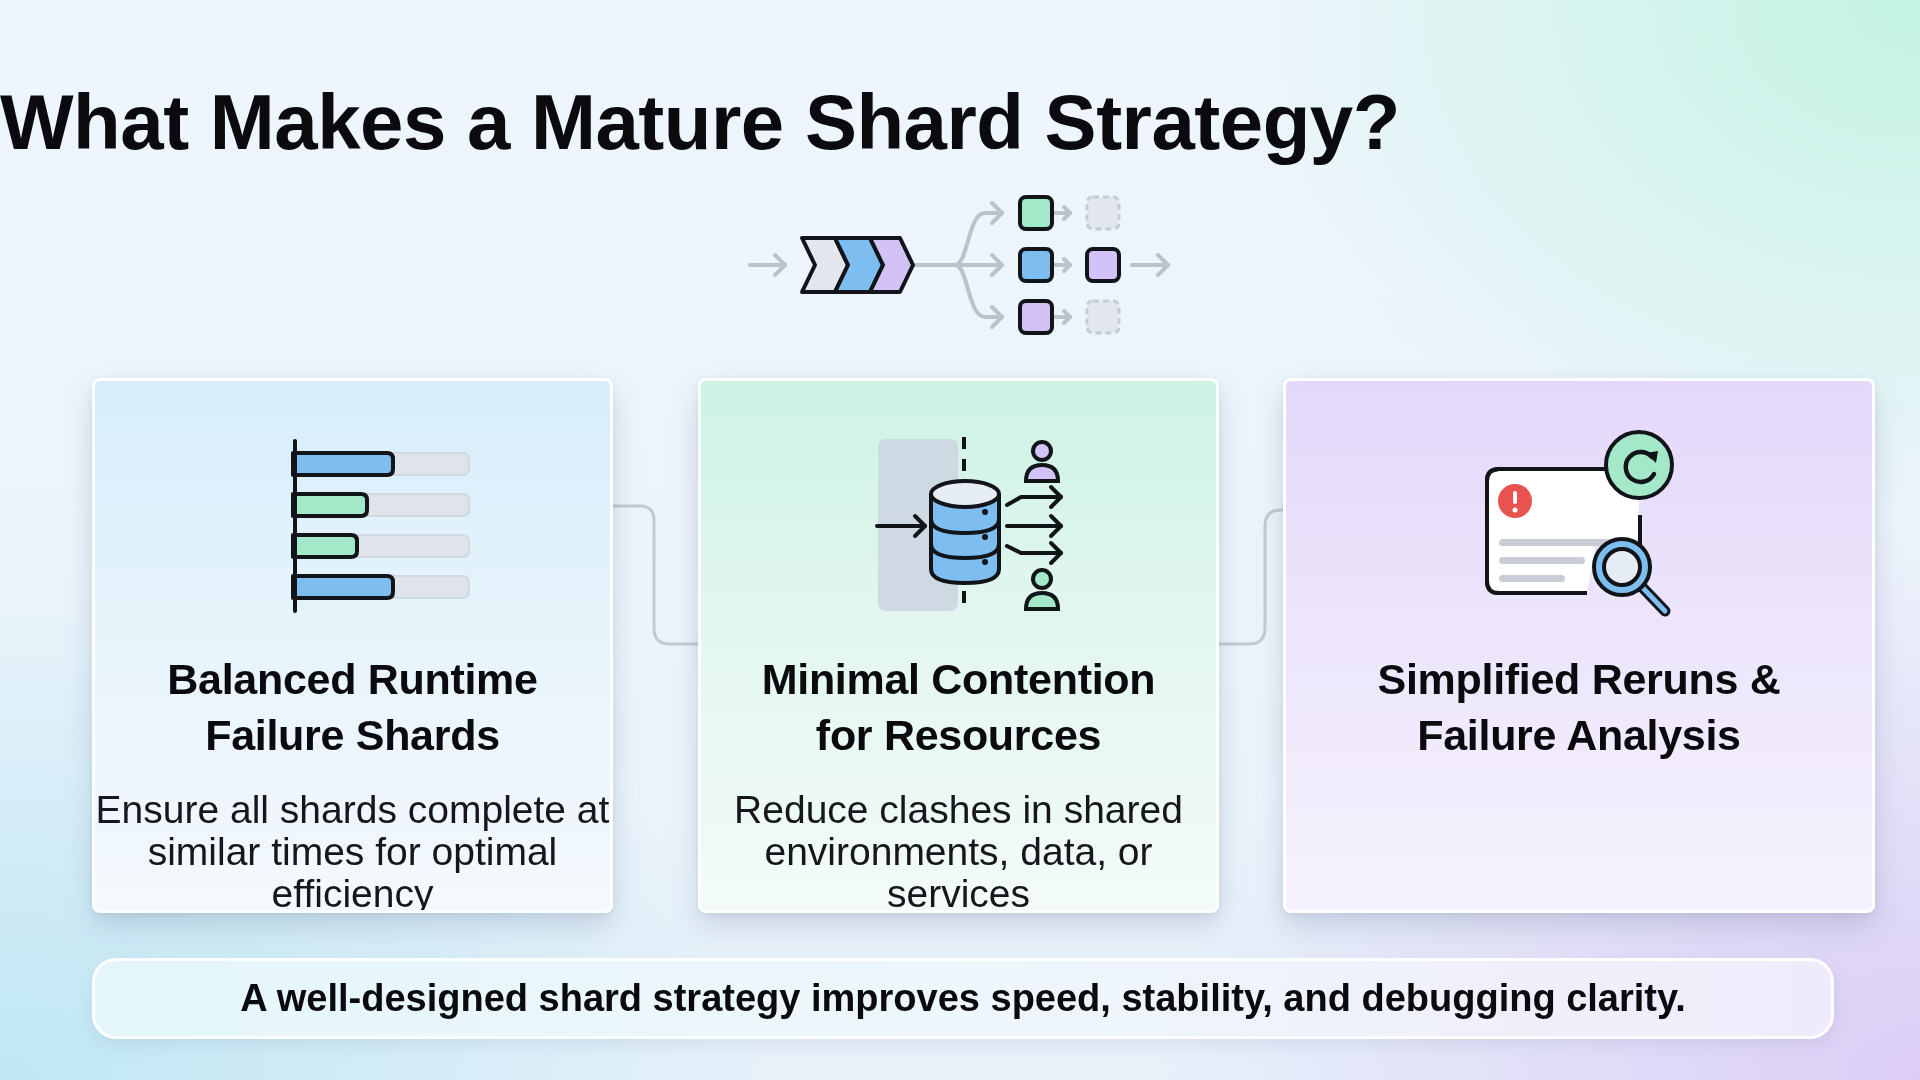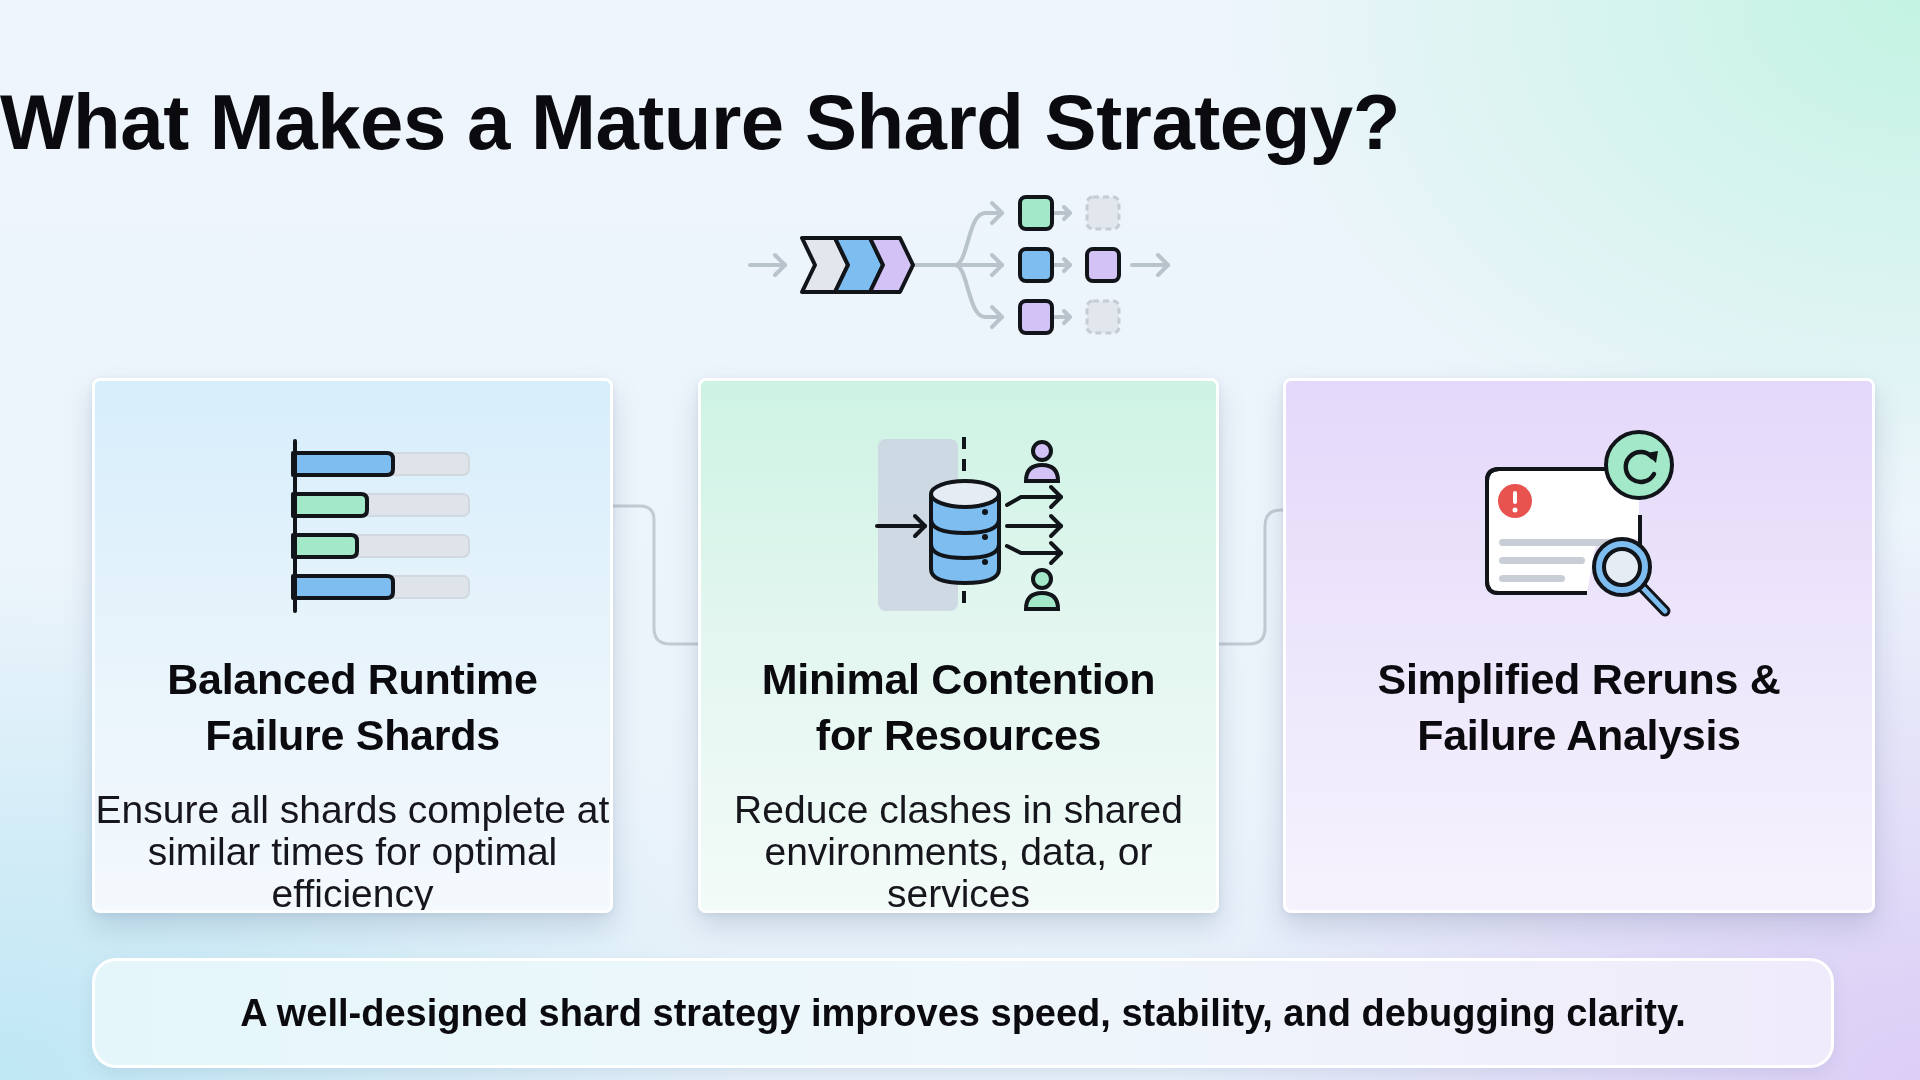--- a/index.html
+++ b/index.html
@@ -35,21 +35,21 @@
     position: absolute; left: 0; right: 0; top: 270px; text-align: center;
     font-weight: 700; font-size: 43px; line-height: 56px; letter-spacing: -0.3px;
   }
   .card-heading span { display: block; }
   .card-body {
     position: absolute; left: 0; right: 0; top: 408px; text-align: center;
     font-size: 39px; line-height: 42px; color: #16161c;
   }
   .card-body span { display: block; }
   .footer {
-    position: absolute; left: 92px; top: 958px; width: 1742px; height: 110px;
+    position: absolute; left: 92px; top: 958px; width: 1742px; height: 81px;
     border-radius: 24px; border: 3px solid rgba(255,255,255,0.95);
     background: linear-gradient(90deg, #e4f6fa 0%, #eef7fb 50%, #f0ebfb 100%);
     box-shadow: 0 6px 16px rgba(90,110,140,0.12);
     display: flex; align-items: center; justify-content: center;
     font-weight: 700; font-size: 38px; color: #0b0b0f;
   }
 </style>
 </head>
 <body>
 

